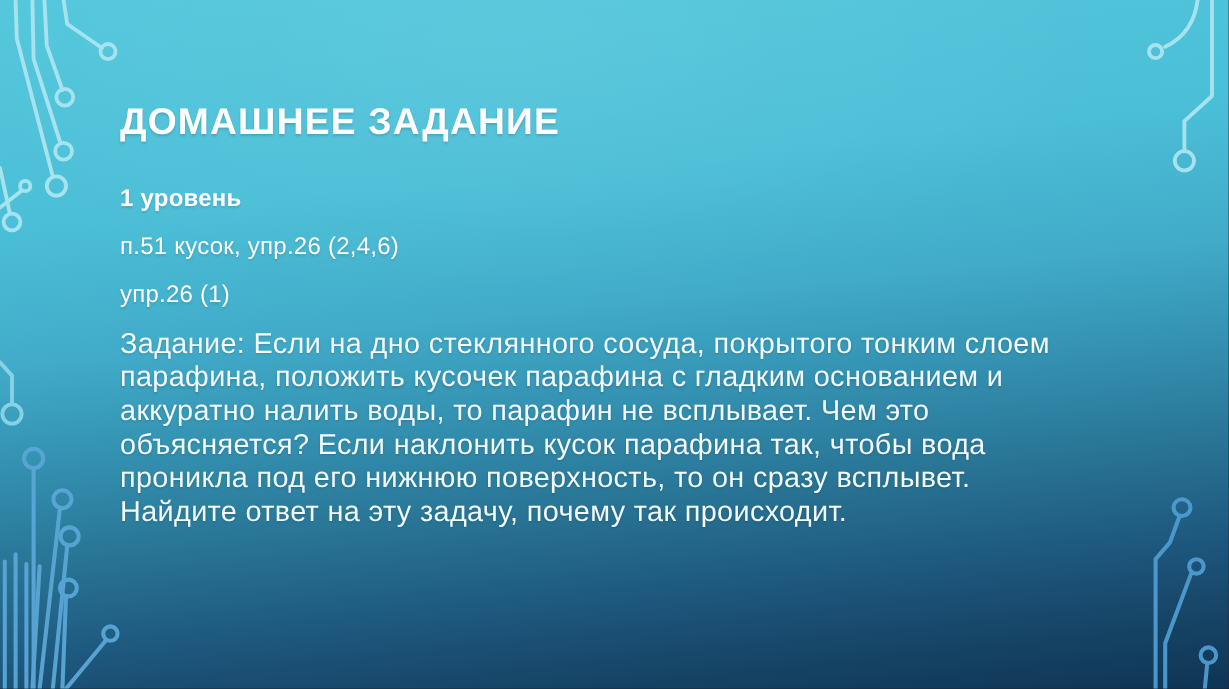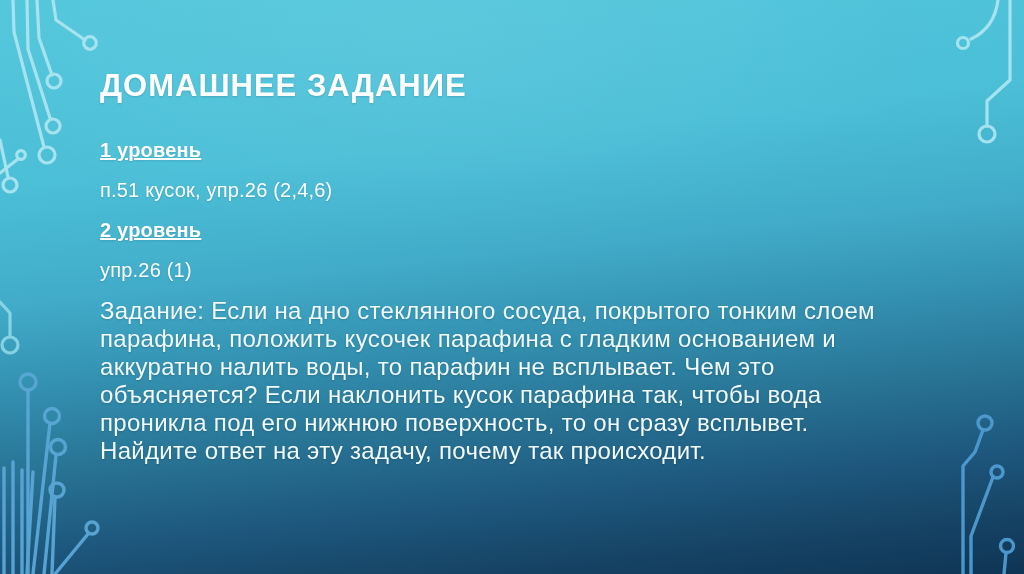--- a/index.html
+++ b/index.html
@@ -20,39 +20,39 @@
         #154263 92%,
         #0f3455 100%);
   }
   .circuits{
     position:absolute;left:0;top:0;width:1024px;height:574px;
     pointer-events:none;
   }
   .circuits *{fill:none;stroke-linecap:round;stroke-linejoin:round;}
   .content{
     position:absolute;
-    left:100px;top:68px;
+    left:100px;top:84px;
     width:812px;
     color:#ffffff;
   }
   .title{
     margin:0 0 26px 0;
     font-size:31px;
     font-weight:700;
     letter-spacing:1px;
     color:#ffffff;
     text-shadow:0 1px 2px rgba(10,50,70,0.18);
   }
   .line{
     font-size:20px;
     line-height:40px;
     letter-spacing:0.2px;
     text-shadow:0 1px 2px rgba(10,50,70,0.15);
   }
-  .level-label{font-weight:700;text-decoration:underline;}
+  .level-label{font-weight:700;}
   .task{
     margin:7px 0 0 0;
     font-size:24px;
     line-height:28px;
     letter-spacing:0.3px;
     color:#f3fafc;
     text-shadow:0 1px 2px rgba(10,40,60,0.2);
   }
 </style>
 </head>
@@ -115,19 +115,18 @@
         <path d="M1006 553 L1004 574"></path>
     </g>
   </svg>
 
   <div class="content">
     <h1 class="title">ДОМАШНЕЕ ЗАДАНИЕ</h1>
 
     <div class="line level-label">1 уровень</div>
     <div class="line level-detail">п.51 кусок, упр.26 (2,4,6)</div>
 
-    <div class="line level-label">2 уровень</div>
     <div class="line level-detail">упр.26 (1)</div>
 
     <p class="task">Задание: Если на дно стеклянного сосуда, покрытого тонким слоем парафина, положить кусочек парафина с гладким основанием и аккуратно налить воды, то парафин не всплывает. Чем это объясняется? Если наклонить кусок парафина так, чтобы вода проникла под его нижнюю поверхность, то он сразу всплывет. Найдите ответ на эту задачу, почему так происходит.</p>
   </div>
 
 </div>
 
 </body></html>

